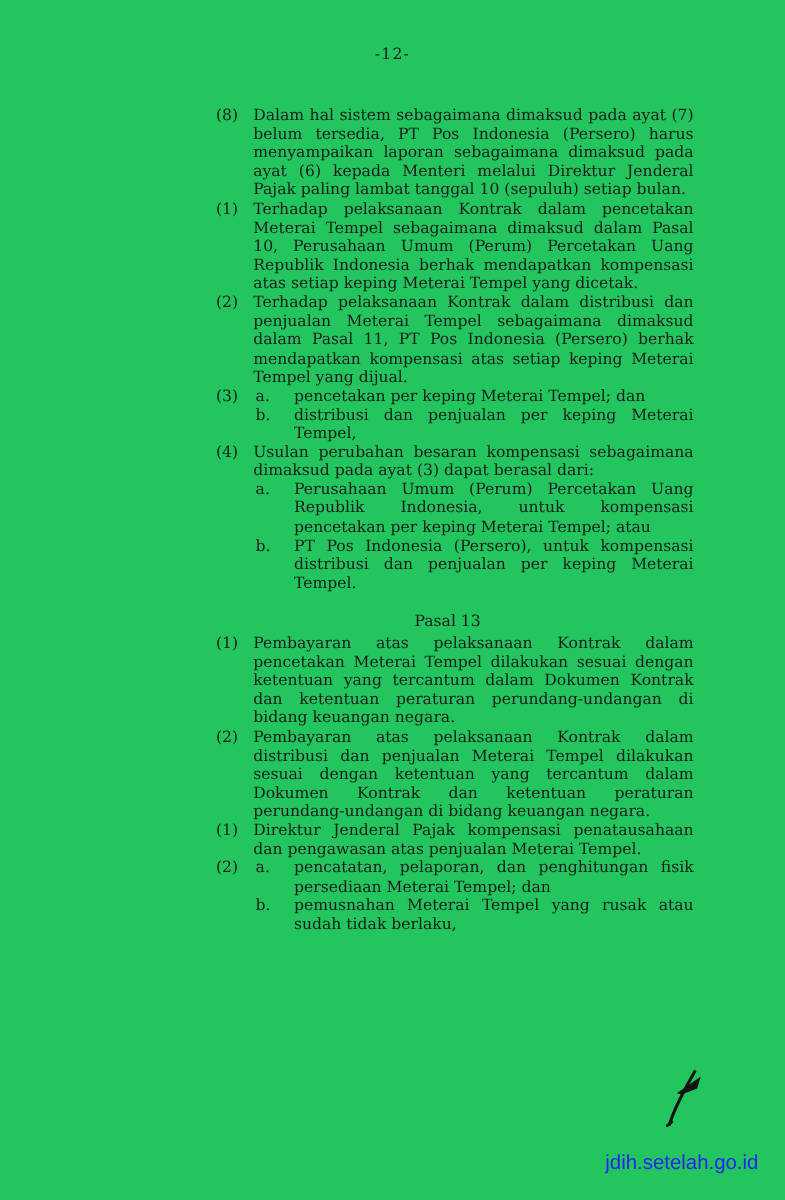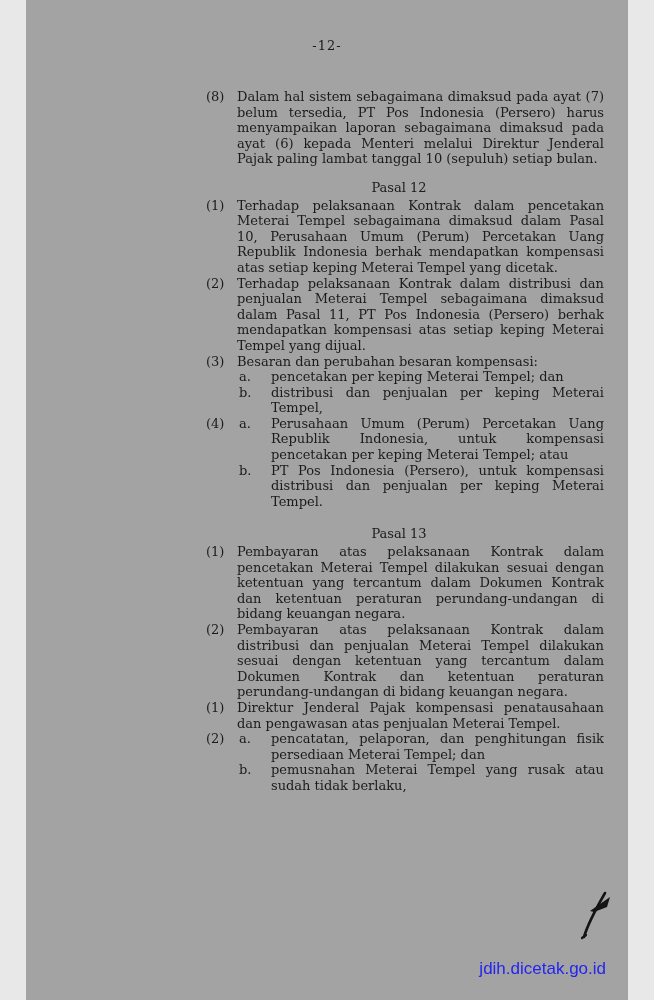--- a/index.html
+++ b/index.html
@@ -2,24 +2,24 @@
 <html><head>
 <meta charset="utf-8">
 <style>
   html, body {
     margin: 0;
     padding: 0;
     background: #e8e8e8;
   }
   .page {
     position: relative;
-    width: 602px;
+    width: 654px;
     height: 1000px;
     margin: 0 auto;
-    background: #a3a3a3;
+    background: #22c55e;
     overflow: hidden;
     font-family: "DejaVu Serif", serif;
     color: #1b1b1b;
   }
   .page-number {
     position: absolute;
     top: 38px;
     left: 0;
     width: 100%;
     text-align: center;
@@ -93,50 +93,49 @@
 
   <div class="page-number">-12-</div>
 
   <div class="content">
 
     <div class="item">
       <span class="item-num">(8)</span>
       <div class="item-body">Dalam hal sistem sebagaimana dimaksud pada ayat (7) belum tersedia, PT Pos Indonesia (Persero) harus menyampaikan laporan sebagaimana dimaksud pada ayat (6) kepada Menteri melalui Direktur Jenderal Pajak paling lambat tanggal 10 (sepuluh) setiap bulan.</div>
     </div>
 
-    <div class="section-title first">Pasal 12</div>
 
     <div class="item">
       <span class="item-num">(1)</span>
       <div class="item-body">Terhadap pelaksanaan Kontrak dalam pencetakan Meterai Tempel sebagaimana dimaksud dalam Pasal 10, Perusahaan Umum (Perum) Percetakan Uang Republik Indonesia berhak mendapatkan kompensasi atas setiap keping Meterai Tempel yang dicetak.</div>
     </div>
 
     <div class="item">
       <span class="item-num">(2)</span>
       <div class="item-body">Terhadap pelaksanaan Kontrak dalam distribusi dan penjualan Meterai Tempel sebagaimana dimaksud dalam Pasal 11, PT Pos Indonesia (Persero) berhak mendapatkan kompensasi atas setiap keping Meterai Tempel yang dijual.</div>
     </div>
 
     <div class="item">
       <span class="item-num">(3)</span>
       <div class="item-body">
-        <div>Besaran dan perubahan besaran kompensasi:</div>
         <div class="subitem">
           <span class="subitem-label">a.</span>
           <div class="subitem-body">pencetakan per keping Meterai Tempel; dan</div>
         </div>
         <div class="subitem">
           <span class="subitem-label">b.</span>
           <div class="subitem-body">distribusi dan penjualan per keping Meterai Tempel,</div>
         </div>
       </div>
     </div>
 
     <div class="item">
       <span class="item-num">(4)</span>
       <div class="item-body">
+        <div>Usulan perubahan besaran kompensasi sebagaimana dimaksud pada ayat (3) dapat berasal dari:</div>
         <div class="subitem">
           <span class="subitem-label">a.</span>
           <div class="subitem-body">Perusahaan Umum (Perum) Percetakan Uang Republik Indonesia, untuk kompensasi pencetakan per keping Meterai Tempel; atau</div>
         </div>
         <div class="subitem">
           <span class="subitem-label">b.</span>
           <div class="subitem-body">PT Pos Indonesia (Persero), untuk kompensasi distribusi dan penjualan per keping Meterai Tempel.</div>
         </div>
       </div>
     </div>
@@ -174,15 +173,15 @@
     </div>
 
   </div>
 
   <svg class="paraf" viewBox="0 0 44 58">
     <path d="M 7 53 C 9 46 16 30 28 9" fill="none" stroke="#141414" stroke-width="2.6" stroke-linecap="round"></path>
     <path d="M 5 54 L 9 51" fill="none" stroke="#141414" stroke-width="2.2" stroke-linecap="round"></path>
     <polygon points="13,27 33,13 30,23 17,28" fill="#141414"></polygon>
   </svg>
 
-  <a class="site-link" href="#" style="color: rgb(36, 36, 240);">jdih.dicetak.go.id</a>
+  <a class="site-link" href="#" style="color: rgb(36, 36, 240);">jdih.setelah.go.id</a>
 
 </div>
 
 </body></html>

